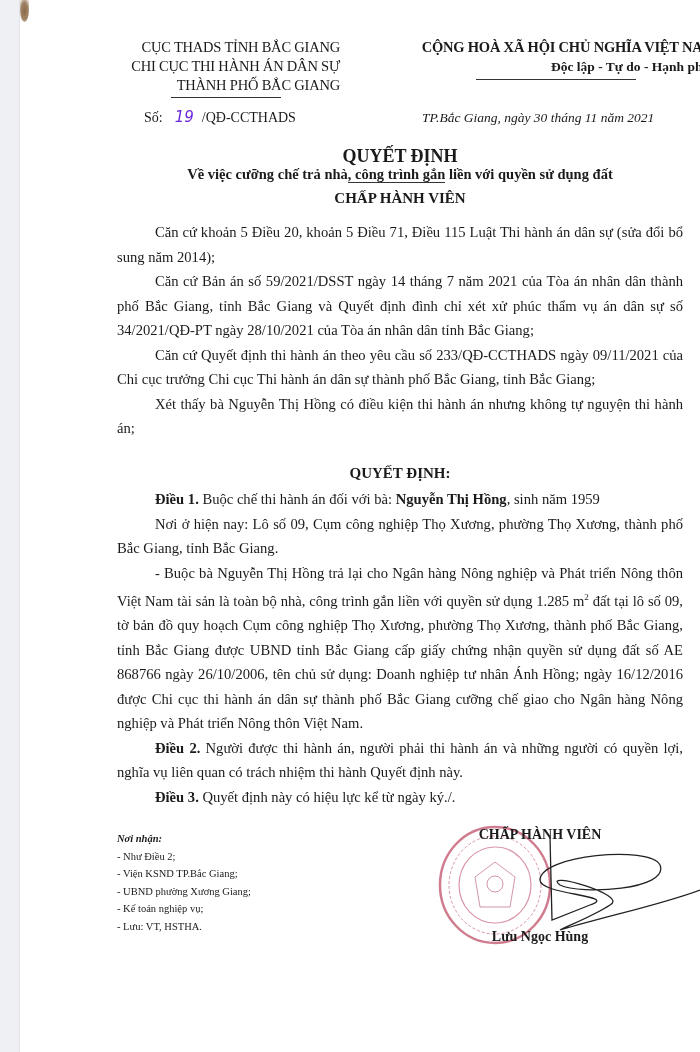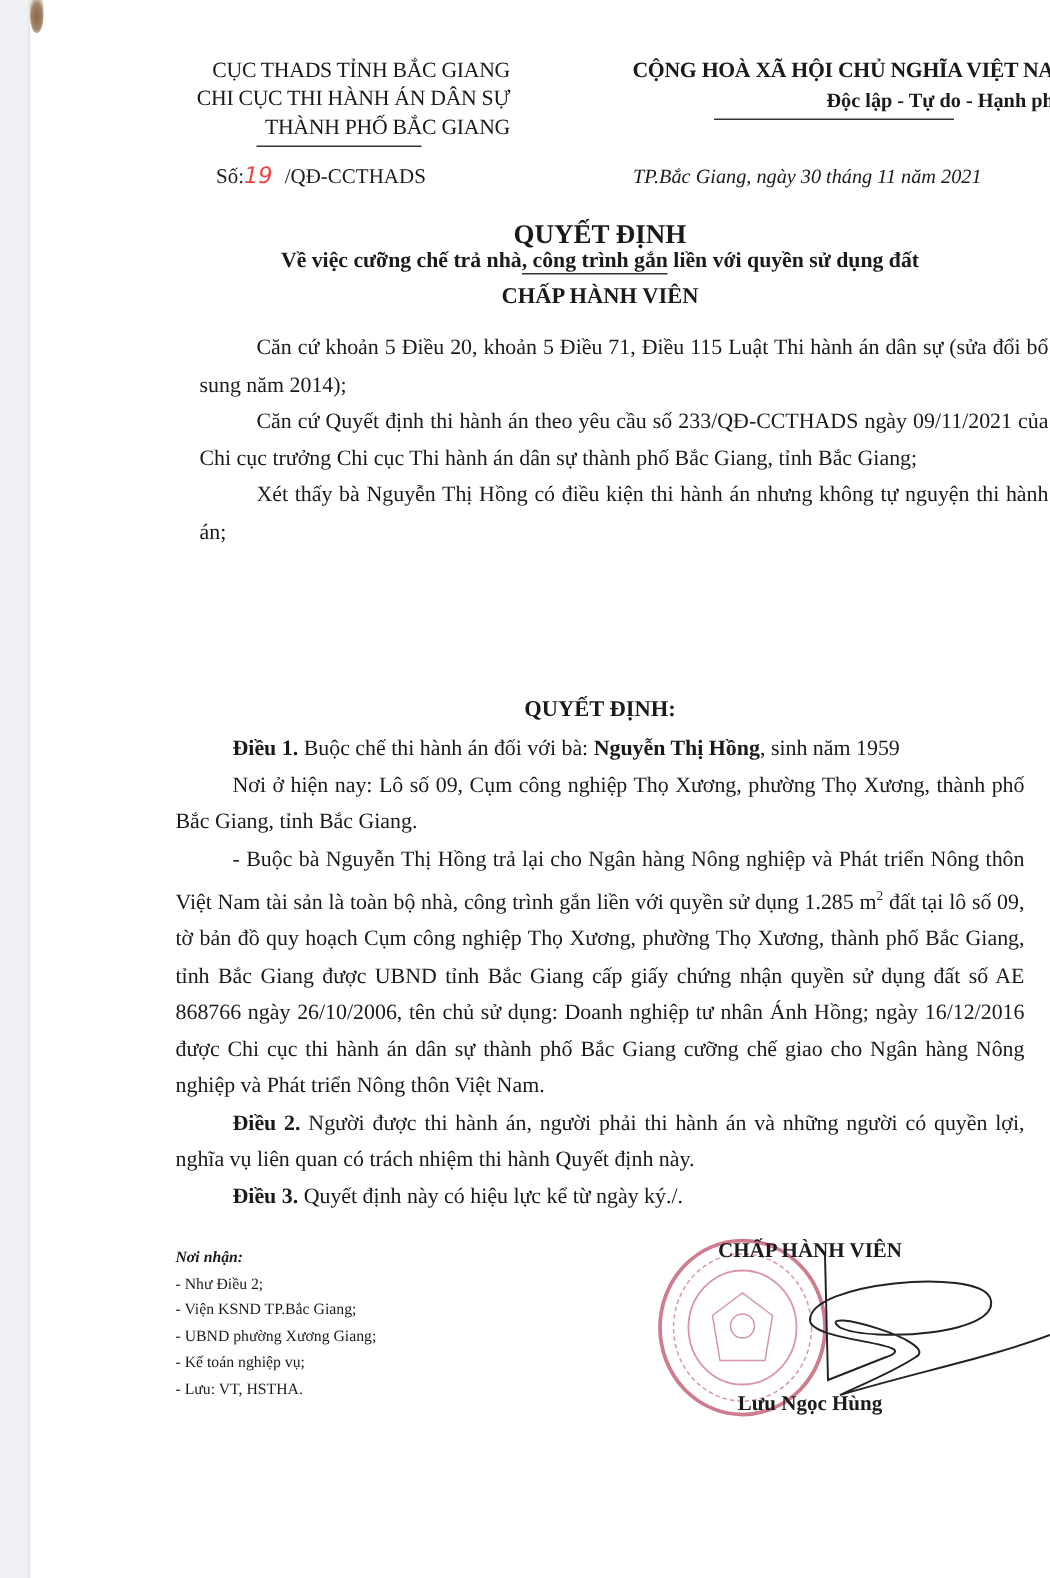--- a/index.html
+++ b/index.html
@@ -31,21 +31,21 @@
   .hdr-right {
     position:absolute; left:396px; top:38px; width:320px; text-align:right;
   }
   .hdr-right .nation { font-weight:bold; font-size:14.5px; line-height:19px; letter-spacing:-0.2px; }
   .hdr-right .motto { font-weight:bold; font-size:13.5px; line-height:19px; }
   .hdr-right .rule { width:160px; height:1px; background:#333; margin:3px auto 0; }
 
   .docnum {
     position:absolute; left:144px; top:108px; font-size:14px;
   }
-  .docnum .num { font-family:"DejaVu Sans", sans-serif; font-style:italic; font-size:15px; margin:0 8px 0 0; color:#ef4444; }
+  .docnum .num { font-family:"DejaVu Sans", sans-serif; font-style:italic; font-size:15px; margin:0 8px 0 12px; color:#6d28d9; }
   .dateline {
     position:absolute; left:422px; top:110px; font-size:13.5px; font-style:italic;
   }
 
   .title {
     position:absolute; left:100px; width:600px; top:146px; text-align:center;
     font-weight:bold; font-size:18px;
   }
   .subtitle {
     position:absolute; left:100px; width:600px; top:166px; text-align:center;
@@ -107,22 +107,23 @@
     <span>Số:</span><span class="num">19</span><span>/QĐ-CCTHADS</span>
   </div>
   <div class="dateline">TP.Bắc Giang, ngày 30 tháng 11 năm 2021</div>
 
   <div class="title">QUYẾT ĐỊNH</div>
   <div class="subtitle">
     <span>Về việc cưỡng chế trả nhà</span><span class="ul">, công trình gắn</span><span> liền với quyền sử dụng đất</span>
   </div>
   <div class="role">CHẤP HÀNH VIÊN</div>
 
-  <div class="body-text" style="top:220px;margin-left:16px;">
+  <div class="body-text" style="top:220px;">
     <p class="para">Căn cứ khoản 5 Điều 20, khoản 5 Điều 71, Điều 115 Luật Thi hành án dân sự (sửa đổi bổ sung năm 2014);</p>
+    <p class="para">Căn cứ Bản án số 59/2021/DSST ngày 14 tháng 7 năm 2021 của Tòa án nhân dân thành phố Bắc Giang, tỉnh Bắc Giang và Quyết định đình chỉ xét xử phúc thẩm vụ án dân sự số 34/2021/QĐ-PT ngày 28/10/2021 của Tòa án nhân dân tỉnh Bắc Giang;</p>
     <p class="para">Căn cứ Quyết định thi hành án theo yêu cầu số 233/QĐ-CCTHADS ngày 09/11/2021 của Chi cục trưởng Chi cục Thi hành án dân sự thành phố Bắc Giang, tỉnh Bắc Giang;</p>
     <p class="para">Xét thấy bà Nguyễn Thị Hồng có điều kiện thi hành án nhưng không tự nguyện thi hành án;</p>
   </div>
 
   <div class="decision-heading">QUYẾT ĐỊNH:</div>
 
   <div class="body-text" style="top:487px;">
     <p class="para">
       <b>Điều 1.</b><span> Buộc chế thi hành án đối với bà: </span><b>Nguyễn Thị Hồng</b><span>, sinh năm 1959</span>
     </p>

